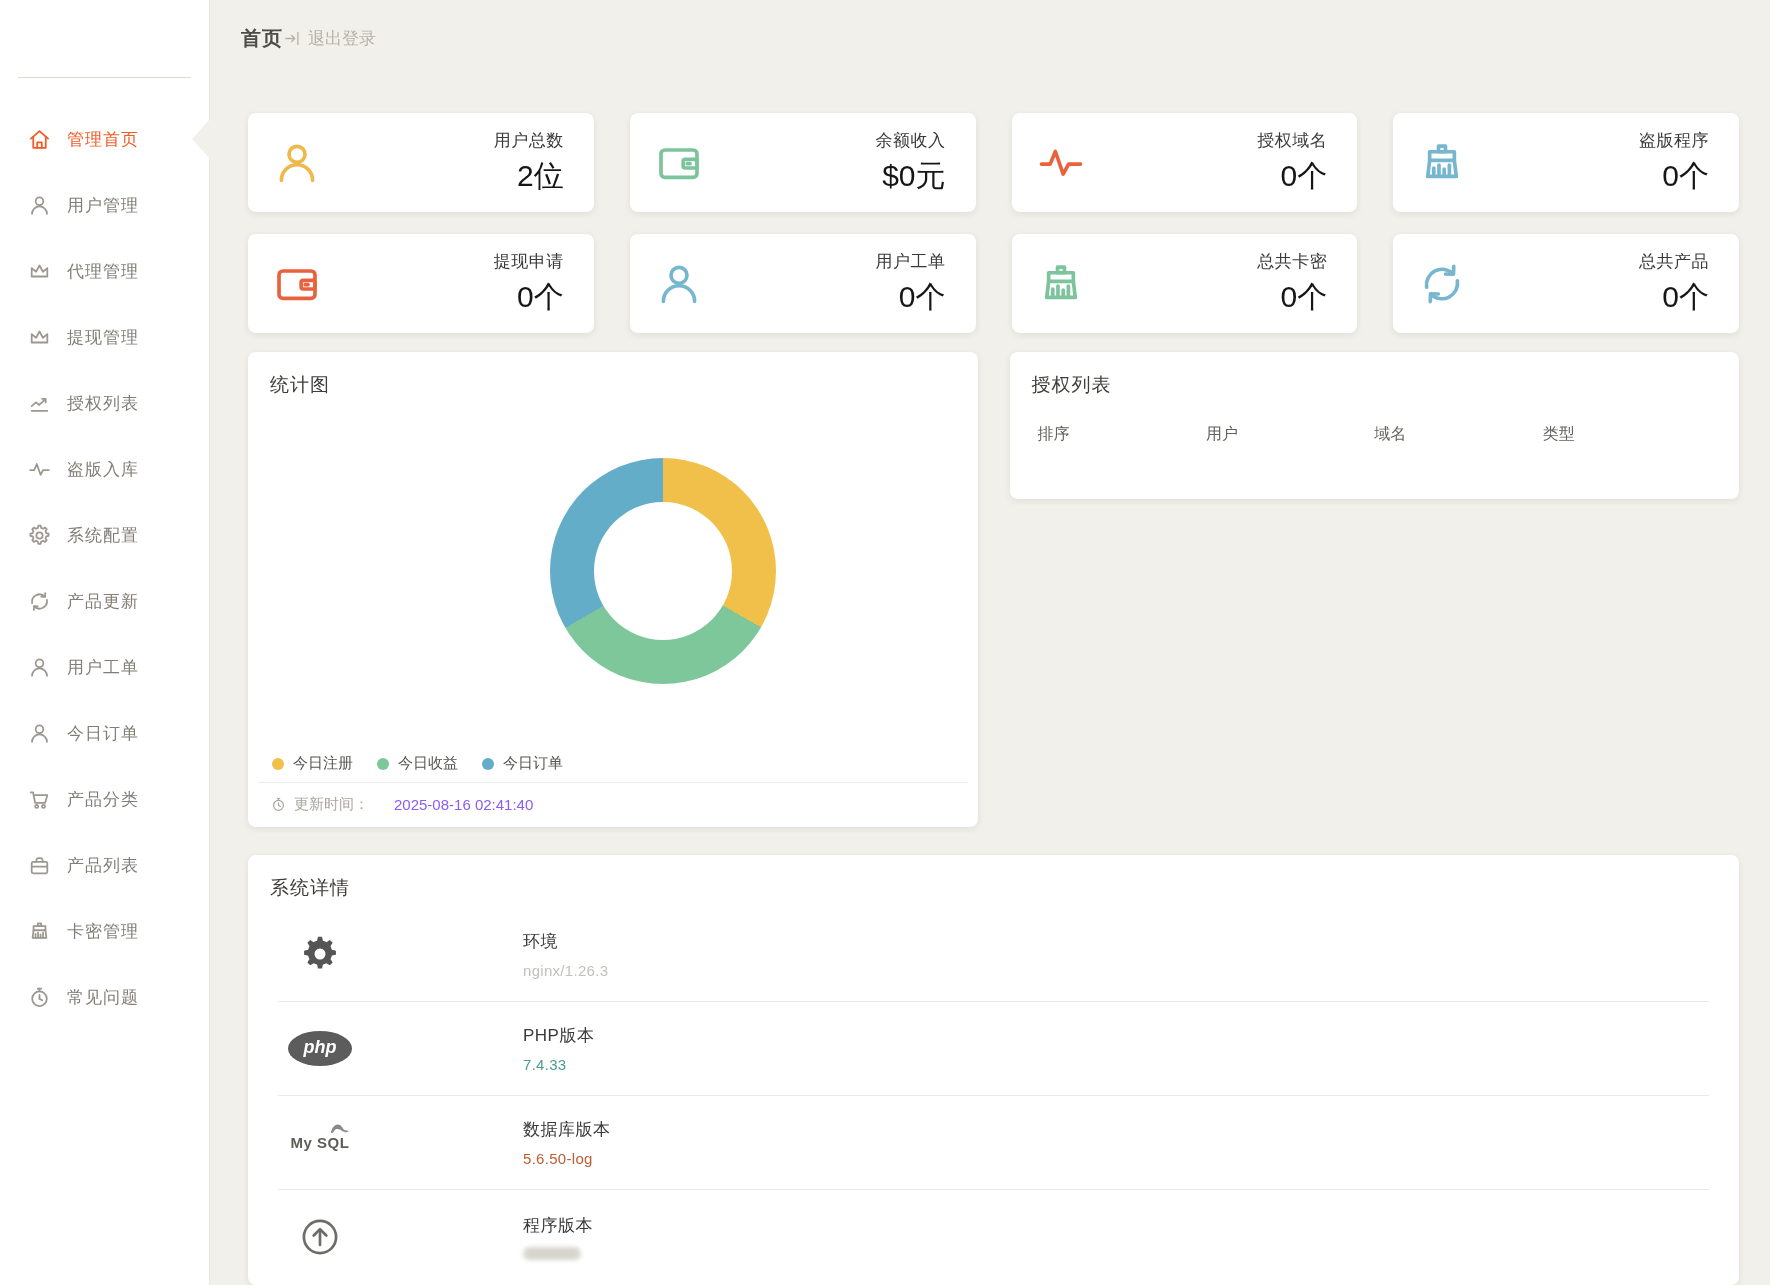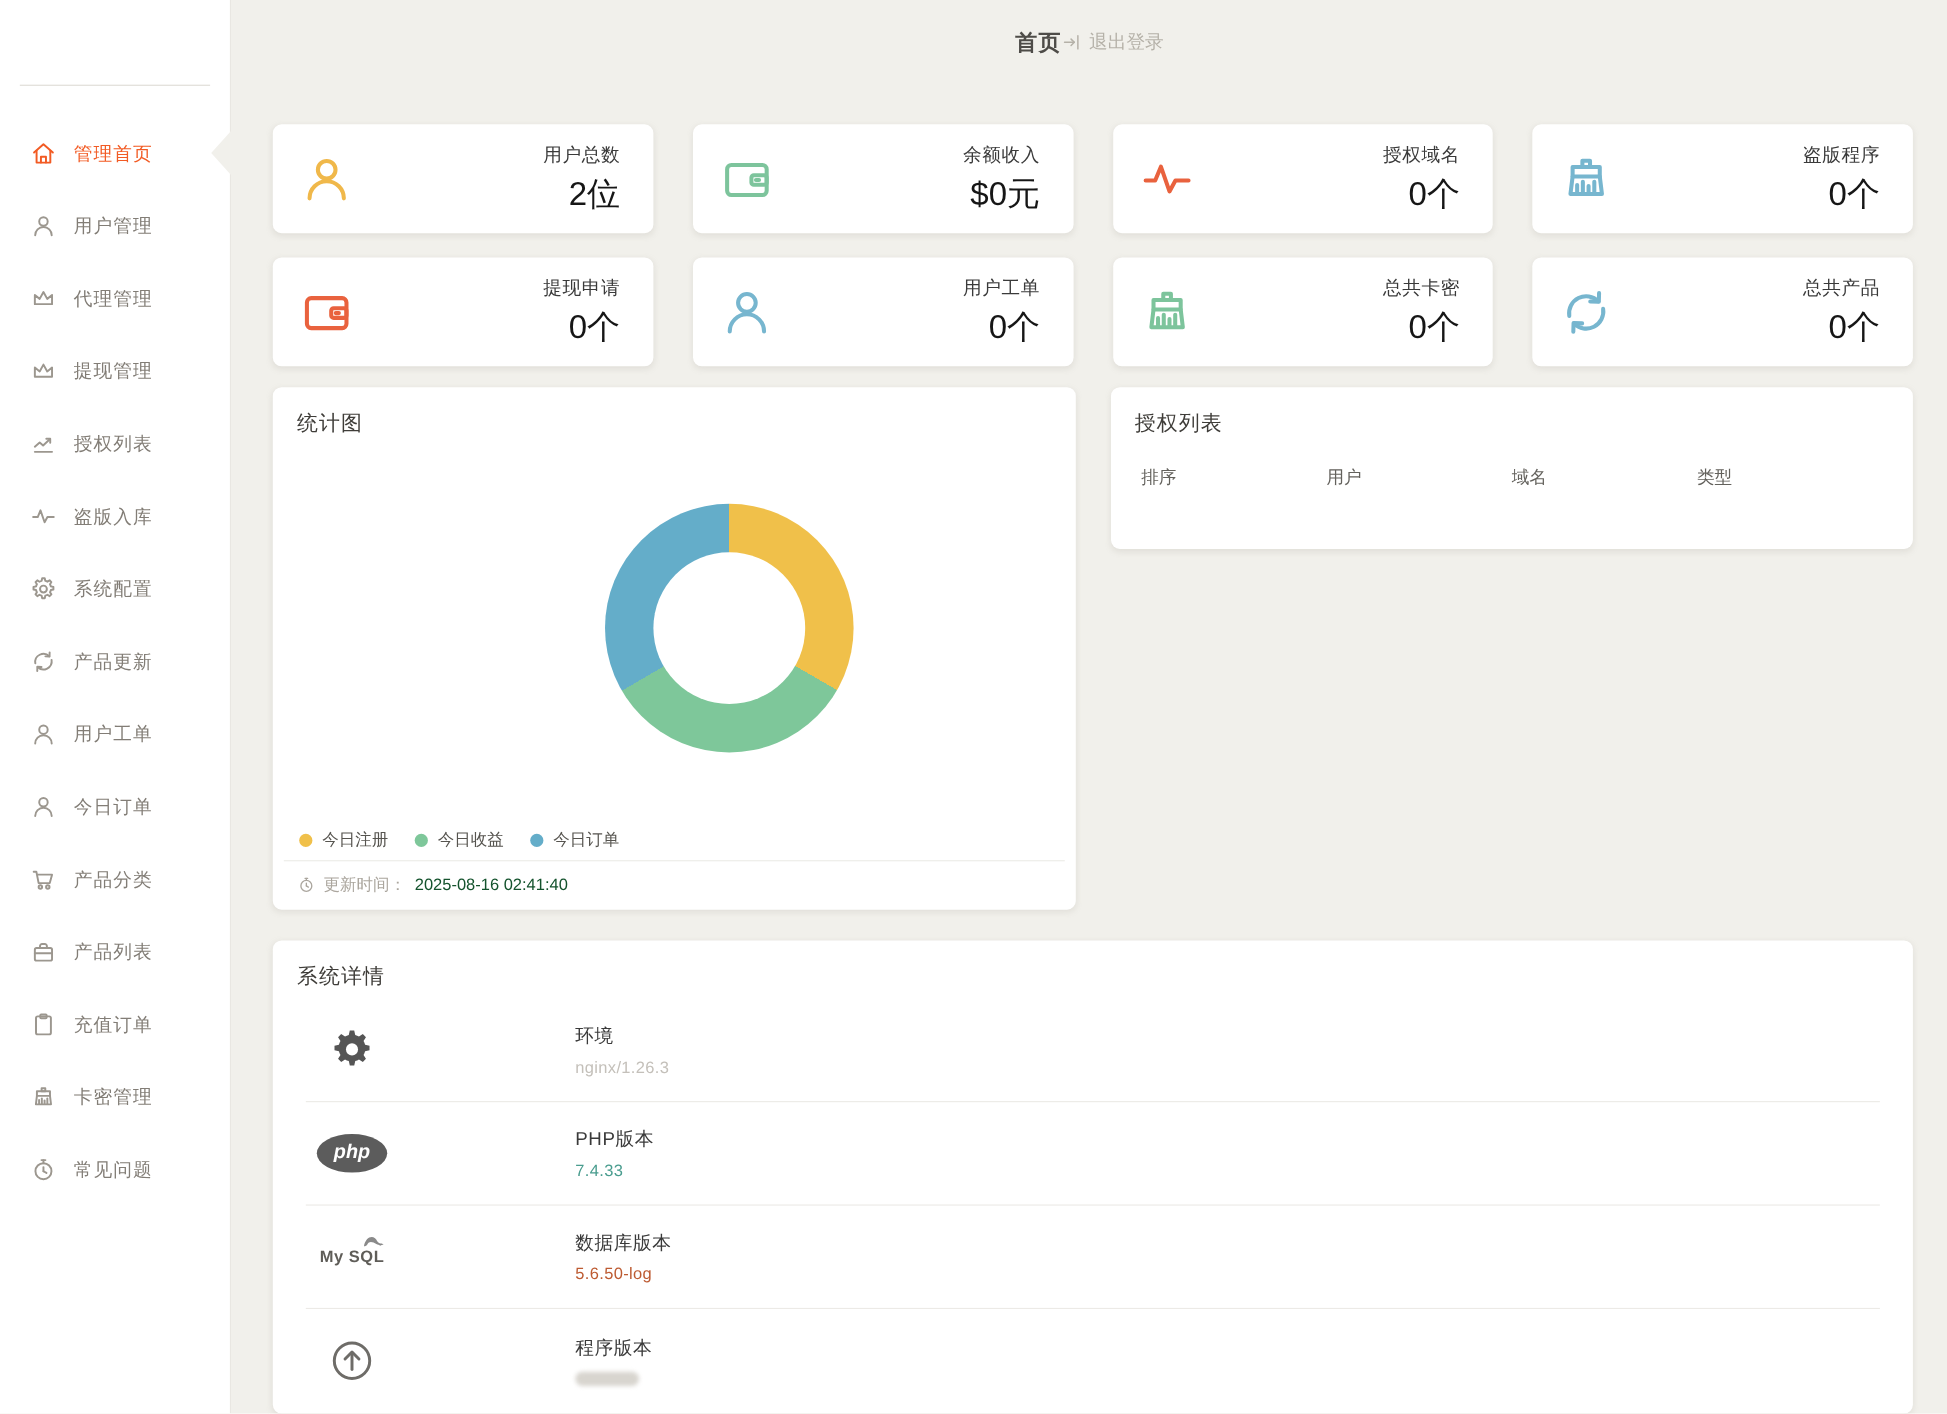--- a/index.html
+++ b/index.html
@@ -23,21 +23,21 @@
   .nav-icon{width:25px;height:25px;color:#9c978f;flex:none;display:flex}
   .nav-icon svg{width:100%;height:100%}
   .nav-label{margin-left:15px;font-size:17px;letter-spacing:1px;white-space:nowrap}
   .nav-item.active{color:var(--accent);font-weight:normal}
   .nav-item.active .nav-icon{color:var(--accent)}
 
   
   .main{position:absolute;left:210px;top:0;width:1560px;height:1285px;background:var(--bg)}
   .notch{position:absolute;left:-18px;top:119px;width:0;height:0;
     border-top:20px solid transparent;border-bottom:20px solid transparent;border-right:18px solid var(--bg);z-index:3}
-  .header{height:77px;display:flex;align-items:center;justify-content:center;padding:0 30px 0 31px}
+  .header{height:77px;display:flex;align-items:center;justify-content:flex-start;padding:0 30px 0 31px}
   .page-title{font-size:20px;font-weight:bold;color:#4e4c48;letter-spacing:1px}
   .logout{display:flex;align-items:center;gap:6px;color:#b5b1a8;font-size:17px;cursor:pointer}
   .logout svg{width:19px;height:19px}
 
   .content{padding:0 31px 0 38px}
 
   
   .cards{display:grid;grid-template-columns:repeat(4,1fr);column-gap:36px;row-gap:22px;margin-top:36px}
   .card{background:#fff;border-radius:8px;height:99px;box-shadow:0 2px 6px rgba(150,145,135,.18);
     display:flex;align-items:center;padding:0 30px 0 23px}
@@ -55,21 +55,21 @@
   .chart-panel{height:475px;position:relative}
   .donut-wrap{display:flex;justify-content:center;margin-top:60px}
   .donut{width:226px;height:226px;border-radius:50%;position:relative;margin-left:100px}
   .donut::after{content:"";position:absolute;inset:44px;border-radius:50%;background:#fff}
   .legend{position:absolute;left:24px;bottom:54px;display:flex;align-items:center;gap:24px}
   .legend-item{display:flex;align-items:center;gap:9px;font-size:15px;color:#56544f}
   .legend-dot{width:12px;height:12px;border-radius:50%;flex:none}
   .chart-divider{position:absolute;left:10px;right:10px;bottom:44px;border-top:1px solid #ecebe7}
   .update-row{position:absolute;left:22px;bottom:13px;display:flex;align-items:center;gap:7px;font-size:15px;color:#aba69e}
   .update-row svg{width:17px;height:17px}
-  .update-value{color:#14532d;margin-left:1px}
+  .update-value{color:#8b5cf6;margin-left:18px}
 
   .auth-panel{height:147px}
   .auth-headers{display:grid;grid-template-columns:repeat(4,1fr);padding:0 28px;margin-top:26px;font-size:16px;color:#63615c}
 
   
   .sys-panel{margin-top:28px;height:430px}
   .sys-rows{margin-top:6px}
   .sys-row{display:flex;align-items:center;height:94px;margin:0 30px}
   .sys-row + .sys-row{border-top:1px solid #eceae6}
   .sys-icon{width:84px;display:flex;justify-content:center;align-items:center;color:#555;flex:none}
@@ -268,28 +268,20 @@
           </span>
         <span class="nav-label">产品分类</span>
         </a>
       <a class="nav-item">
         <span class="nav-icon">
             <svg class="ico">
               <use href="#ic-toolbox"></use>
             </svg>
           </span>
         <span class="nav-label">产品列表</span>
-        </a>
-      <a class="nav-item">
-        <span class="nav-icon">
-            <svg class="ico">
-              <use href="#ic-clipboard"></use>
-            </svg>
-          </span>
-        <span class="nav-label">充值订单</span>
         </a>
       <a class="nav-item">
         <span class="nav-icon">
             <svg class="ico">
               <use href="#ic-brush"></use>
             </svg>
           </span>
         <span class="nav-label">卡密管理</span>
         </a>
       <a class="nav-item">

